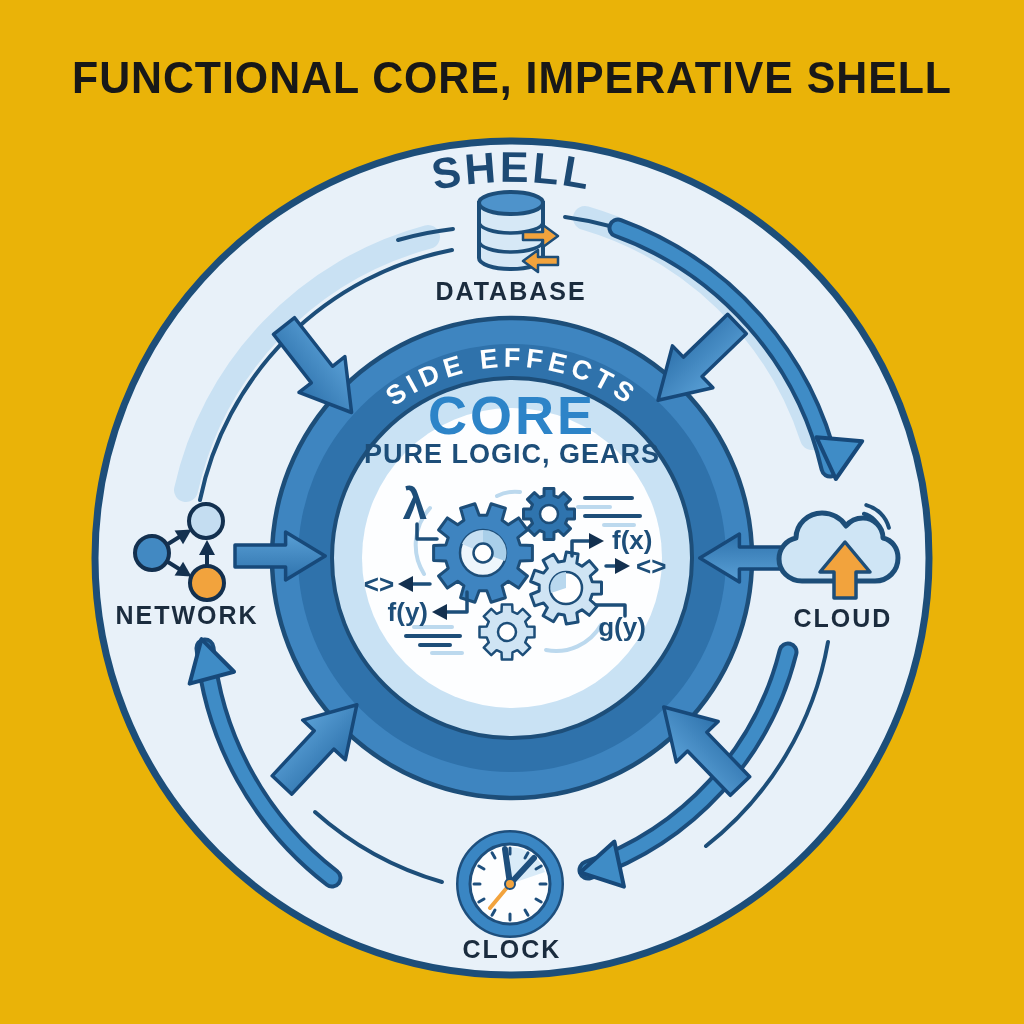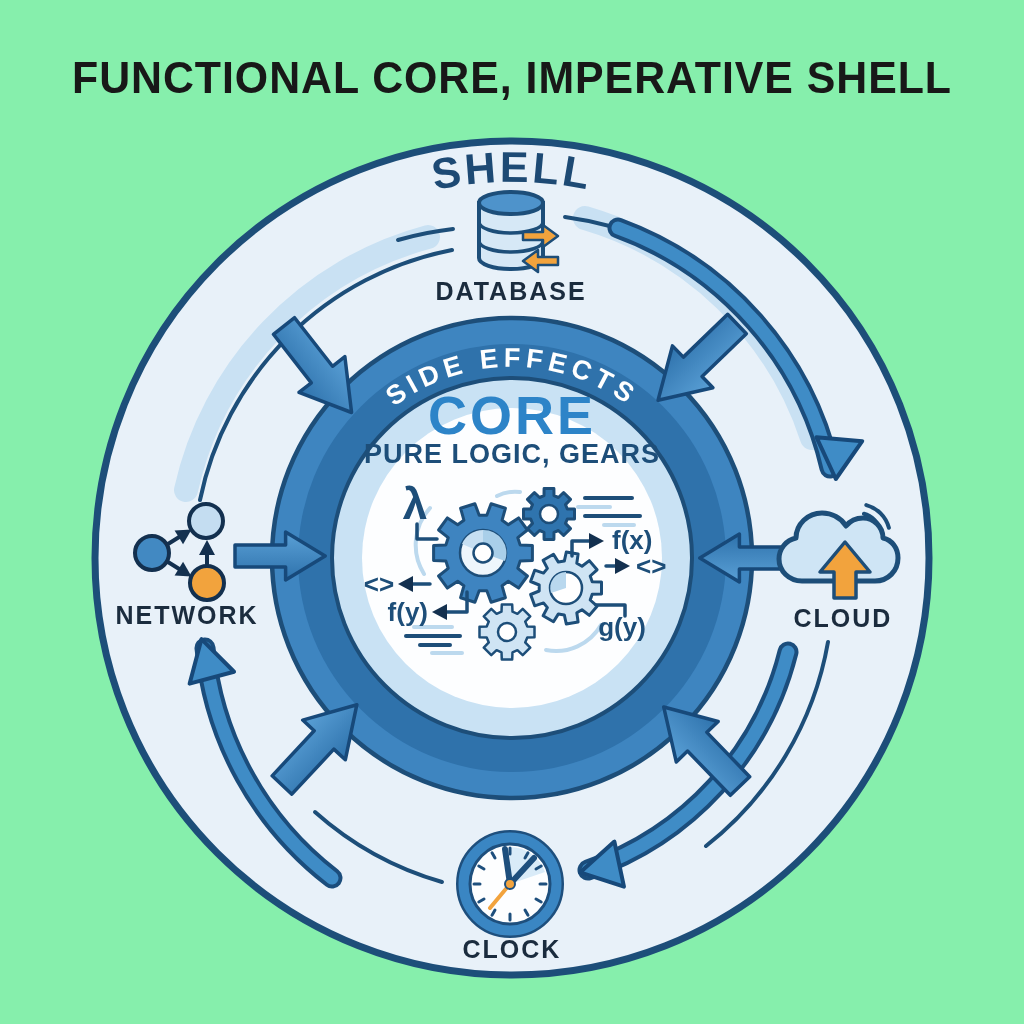--- a/index.html
+++ b/index.html
@@ -1,16 +1,16 @@
 <!DOCTYPE html>
 <html><head>
 <meta charset="utf-8">
 <style>
   html,body{margin:0;padding:0;background:#ffffff;}
-  .stage{position:relative;width:1024px;height:1024px;background:#86efac;overflow:hidden;
+  .stage{position:relative;width:1024px;height:1024px;background:#eab308;overflow:hidden;
          font-family:"Liberation Sans", sans-serif;}
   svg{display:block;}
   text{font-family:"Liberation Sans", sans-serif;}
   .title{font-size:44px;font-weight:700;fill:#181818;letter-spacing:1px;}
   .shell{font-size:43px;font-weight:700;fill:#1d4a74;letter-spacing:3px;}
   .ringlabel{font-size:27px;font-weight:700;fill:#ffffff;letter-spacing:5px;}
   .core-title{font-size:54px;font-weight:700;fill:#2d84c8;letter-spacing:3px;}
   .core-sub{font-size:27px;font-weight:700;fill:#1d4e79;letter-spacing:1px;}
   .caption{font-size:25px;font-weight:700;fill:#1b2c3e;letter-spacing:2px;}
   .math{font-size:26px;font-weight:700;fill:#1d4e79;}

